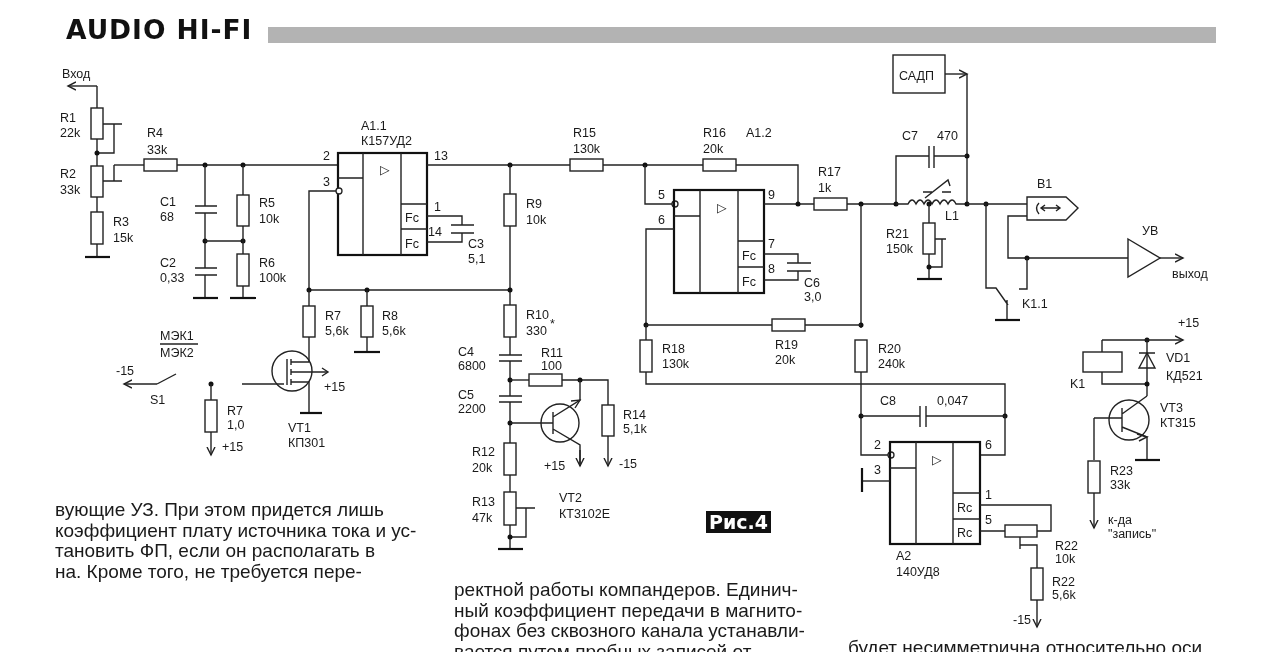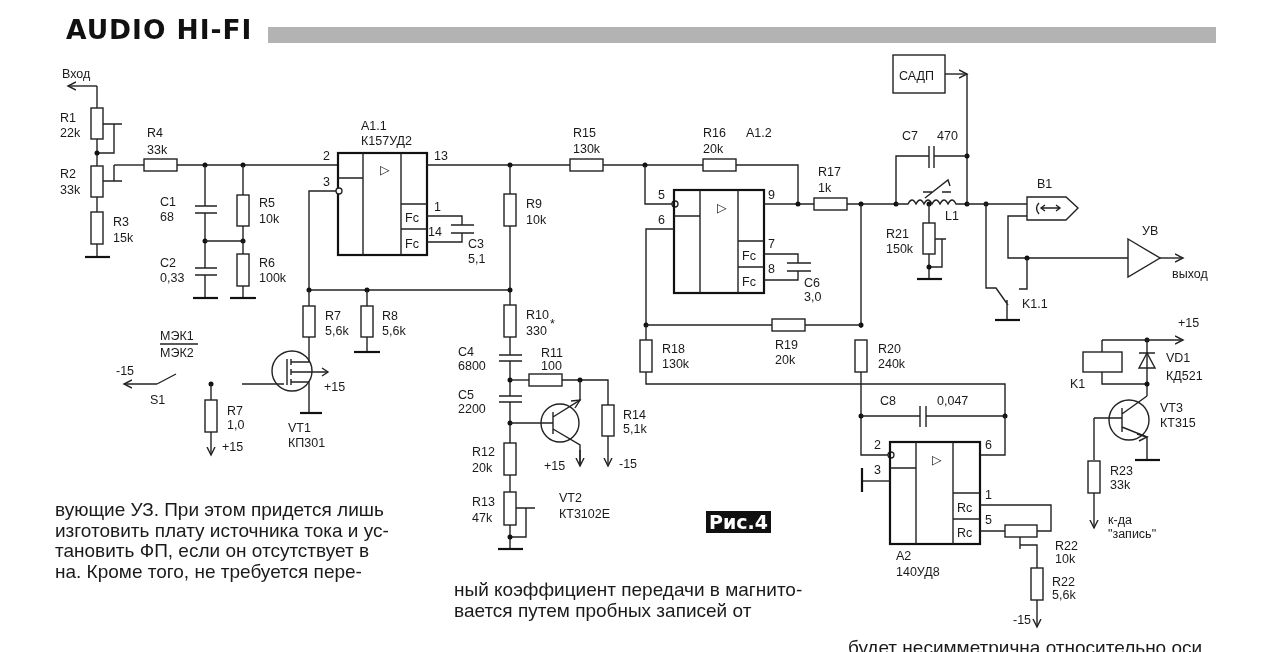--- a/index.html
+++ b/index.html
@@ -345,23 +345,25 @@
     <text x="1110" y="489">33k</text>
     <text x="1108" y="524">к-да</text>
     <text x="1108" y="538">"запись"</text>
   </g>
 </svg>
 
 <div class="fig">Рис.4</div>
 
 <div class="col col1">
   <p>вующие УЗ. При этом придется лишь</p>
-  <p>изготовить плату источника тока и ус-</p>
-  <p>тановить ФП,  если он отсутствует в</p>
+  <p>коэффициент плату источника тока и ус-</p>
+  <p>тановить ФП,  если он располагать в</p>
   <p>на. Кроме того, не требуется пере-</p>
 </div>
 <div class="col col2">
+  <p>ректной работы компандеров. Единич-</p>
   <p>ный коэффициент передачи в магнито-</p>
+  <p>фонах без сквозного канала устанавли-</p>
   <p>вается путем пробных записей от</p>
 </div>
 <div class="col col3">
   <p>будет несимметрична относительно оси</p>
 </div>
 
 </body></html>

